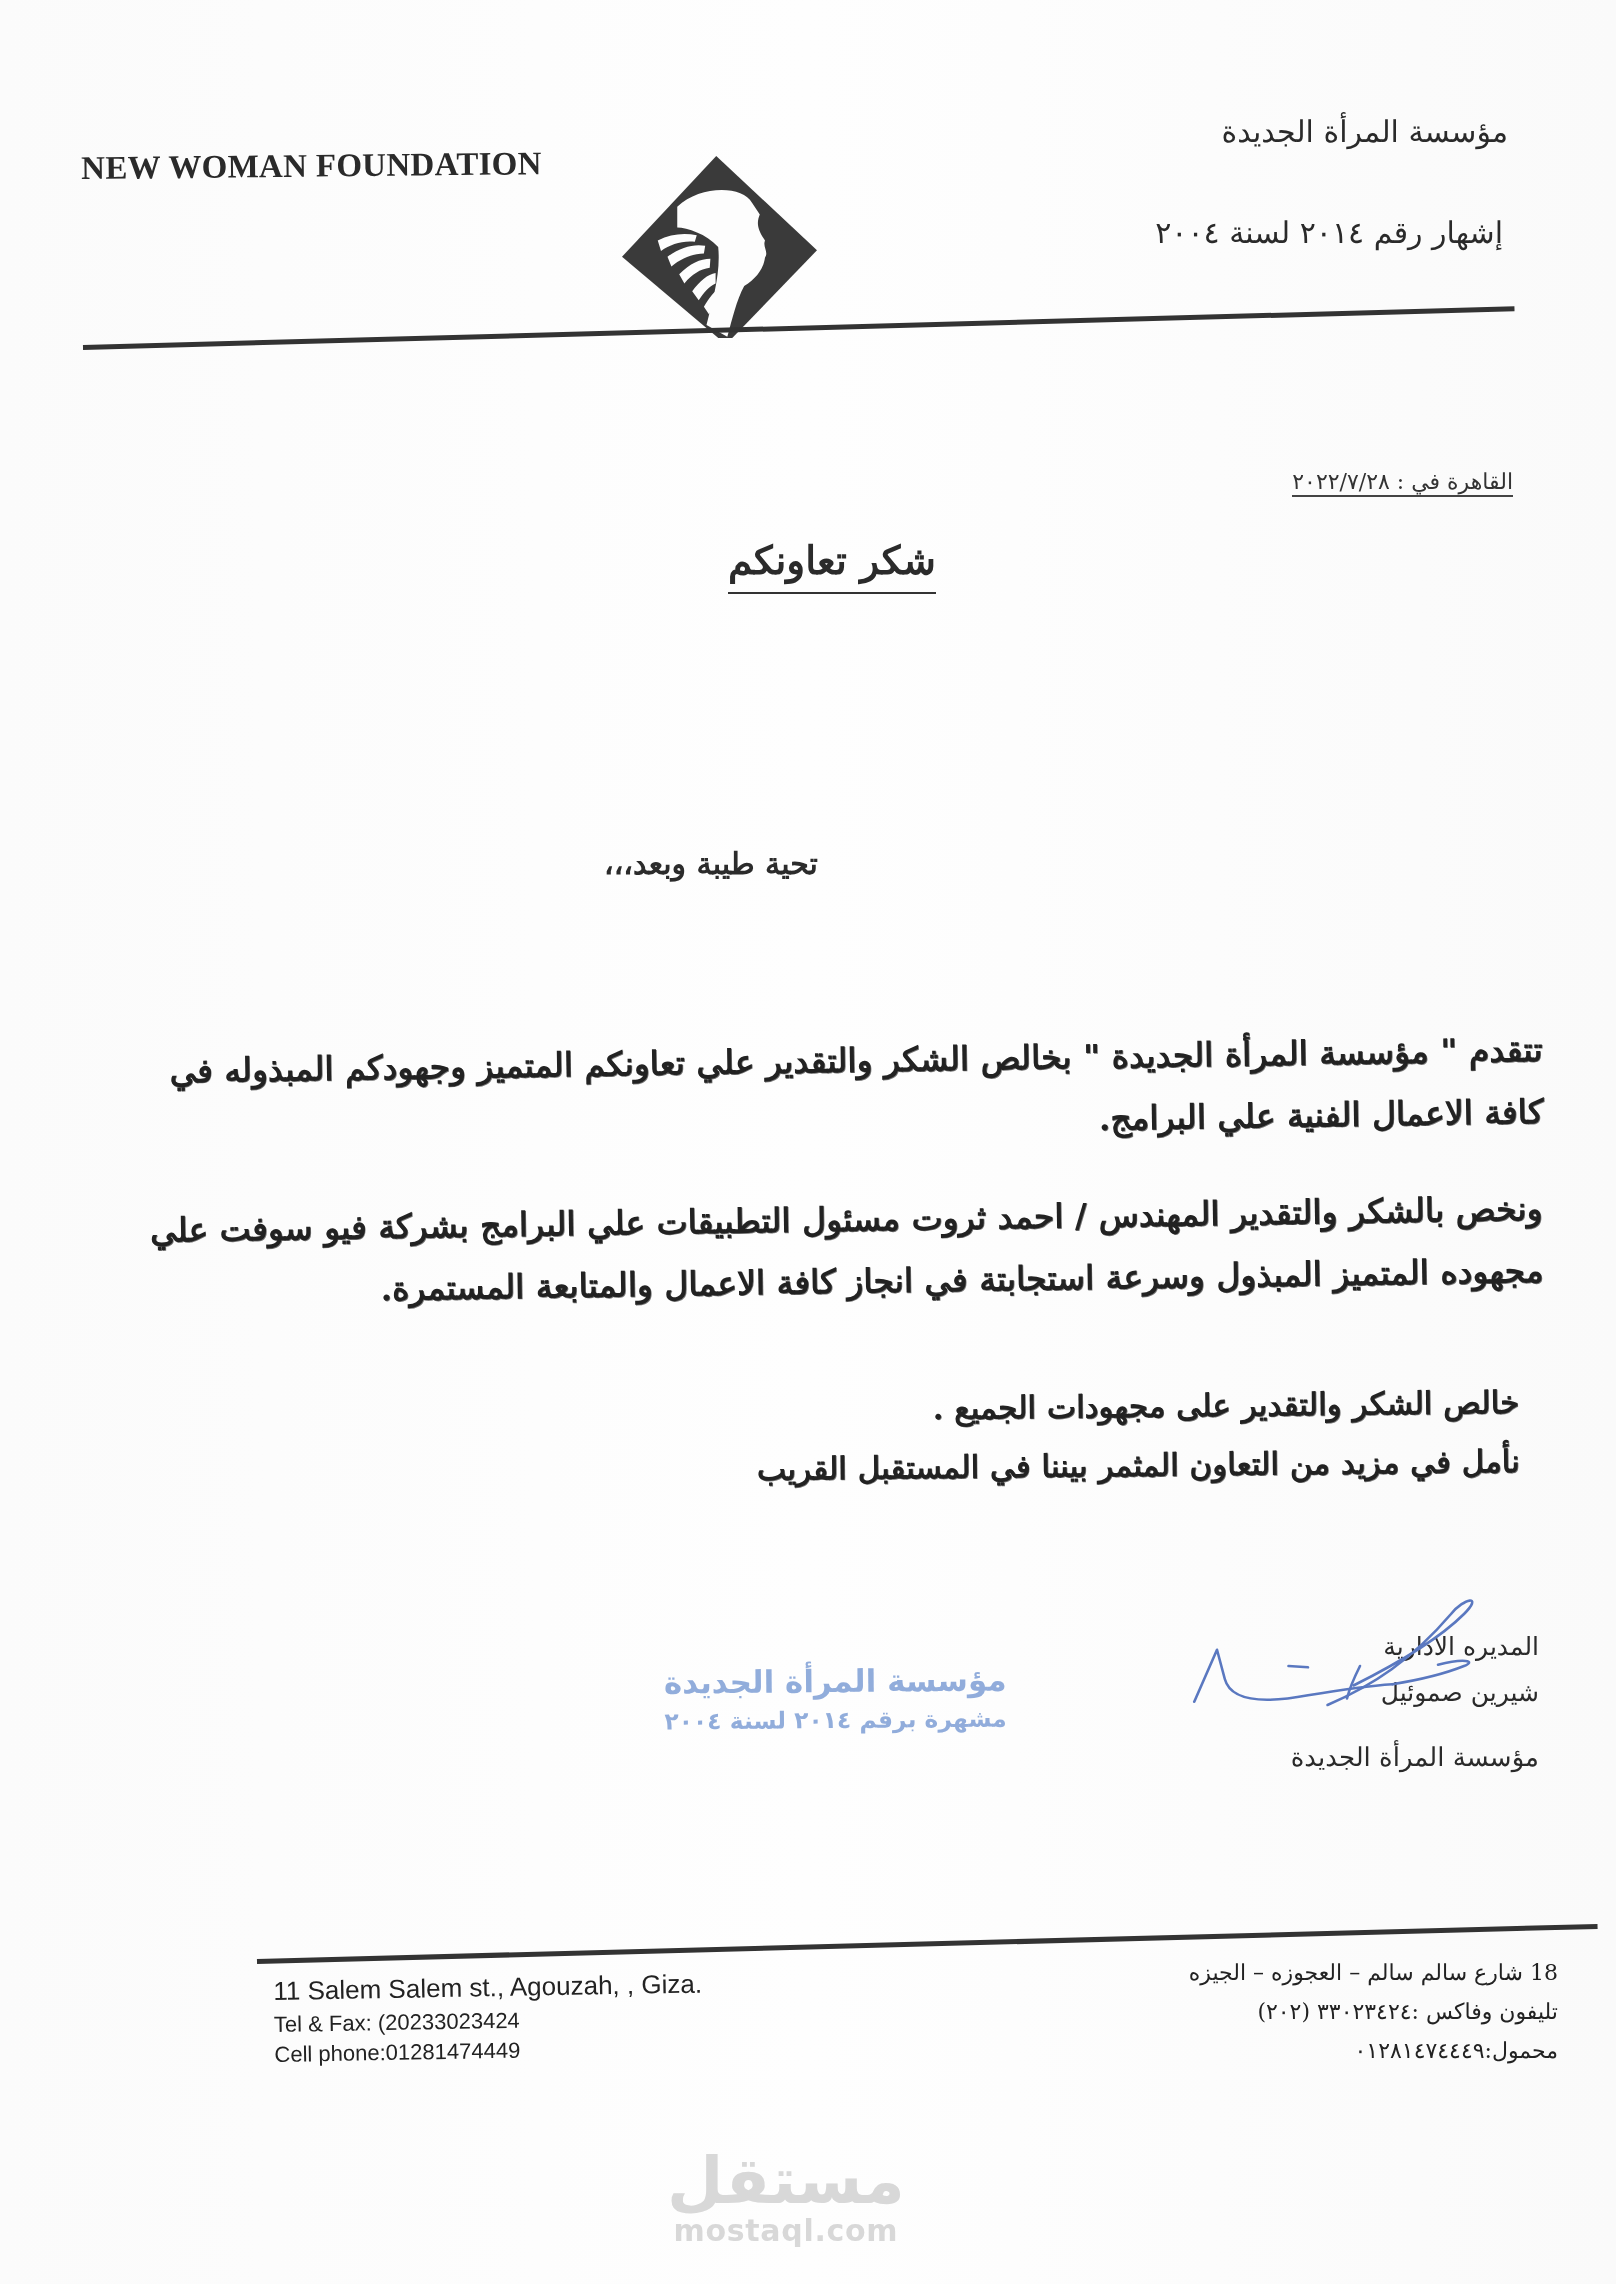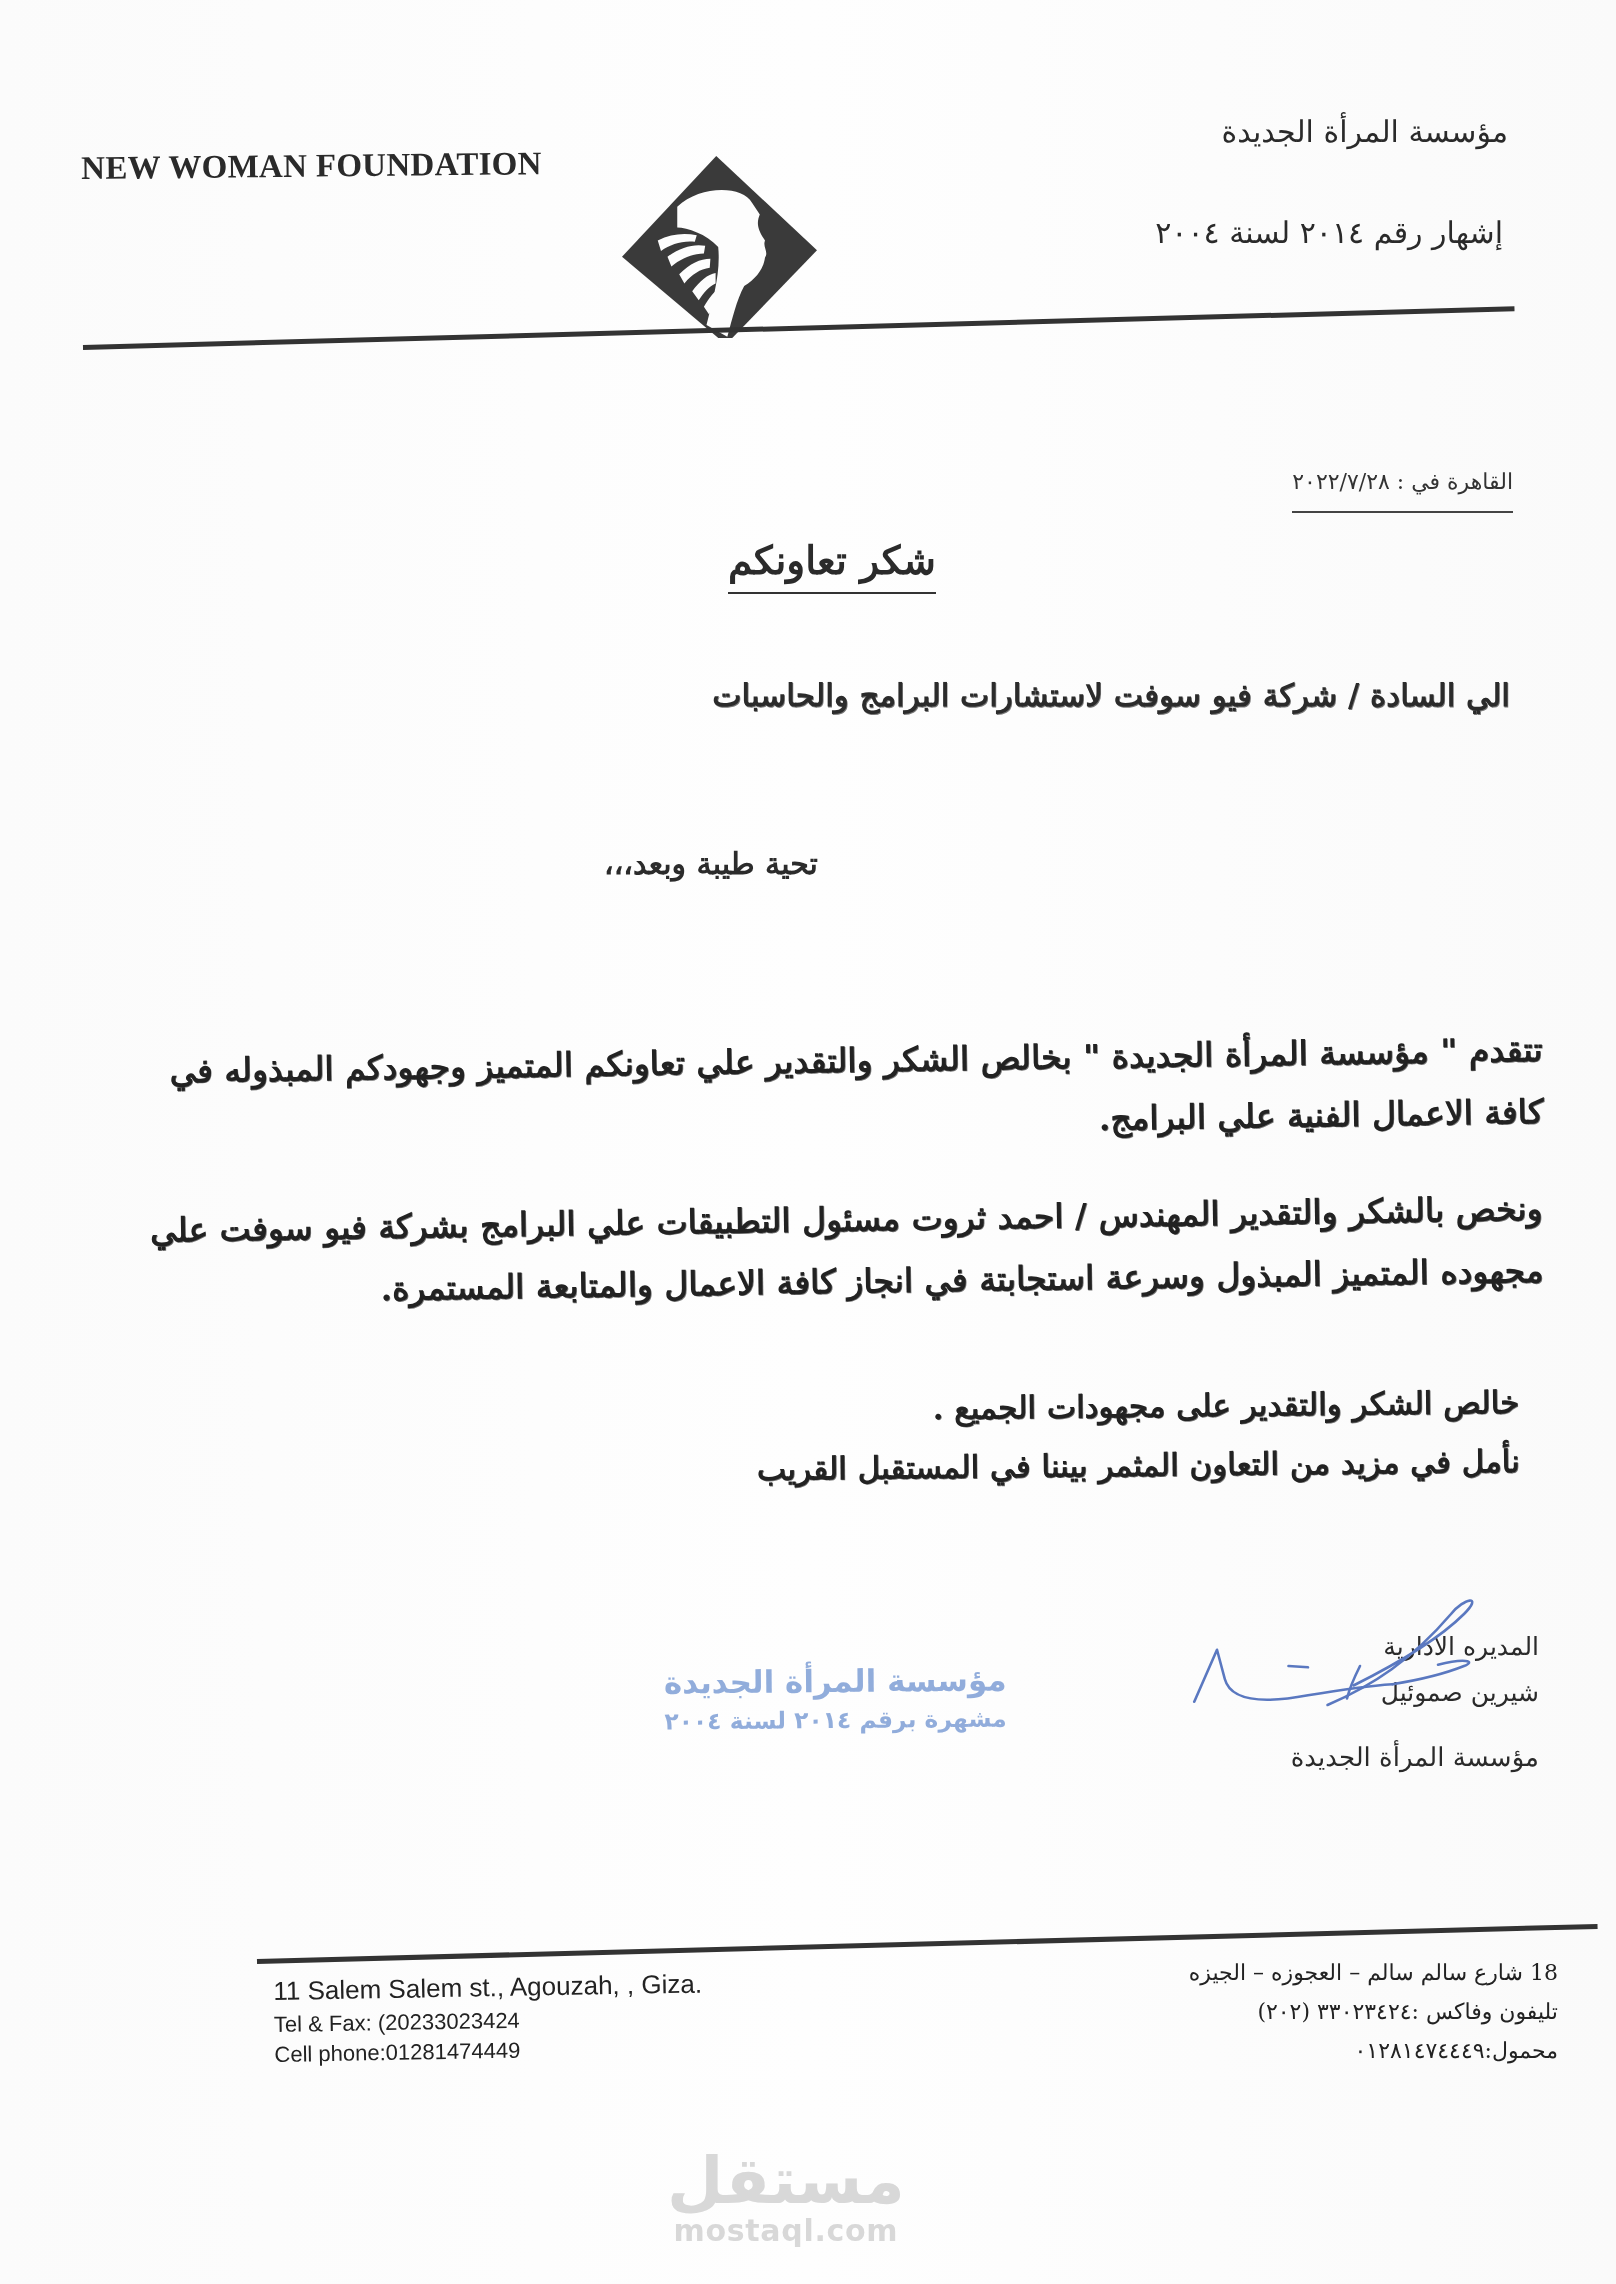--- a/index.html
+++ b/index.html
@@ -18,21 +18,21 @@
     white-space: nowrap;
   }
   .ar-org { right: 109px; top: 114px; font-size: 30px; color: #2a2a2a; white-space: nowrap; }
   .ar-reg { right: 114px; top: 215px; font-size: 30px; color: #2a2a2a; white-space: nowrap; }
   .logo { left: 609px; top: 130px; width: 208px; height: 208px; }
   .rule-top {
     left: 83px; top: 345px; width: 1432px; height: 5.2px; background: #333;
     transform: rotate(-1.55deg); transform-origin: left center;
   }
   .date { right: 104px; top: 469px; font-size: 22px; color: #333; white-space: nowrap;
-    border-bottom: 2px solid #444; padding-bottom: 17px; }
+    border-bottom: 2px solid #444; padding-bottom: 1px; }
   .subject { left: 728px; top: 537px; font-size: 39px; font-weight: bold; color: #2b2b2b;
     white-space: nowrap; border-bottom: 2px solid #333; padding-bottom: 9px; }
   .addressee { right: 107px; top: 677px; font-size: 31px; font-weight: bold; color: #2b2b2b; white-space: nowrap;
     text-shadow: 0.7px 0.7px 0 #777; }
   .greeting { left: 583px; top: 846px; font-size: 30px; font-weight: bold; color: #2b2b2b; white-space: nowrap; margin-left: 21px; }
   .body-text {
     right: 75px; width: 1406px; font-size: 33px; font-weight: bold; color: #222; line-height: 62px;
     text-shadow: 0.7px 0.7px 0 #777;
   }
   .p1 { top: 1019px; transform: rotate(-0.9deg); transform-origin: right top; }
@@ -83,21 +83,20 @@
 
   <div class="abs ar-org rtl">مؤسسة المرأة الجديدة</div>
   <div class="abs ar-reg rtl">إشهار رقم ٢٠١٤ لسنة ٢٠٠٤</div>
 
   <div class="abs rule-top"></div>
 
   <div class="abs date rtl">القاهرة في : ٢٠٢٢/٧/٢٨</div>
 
   <div class="abs subject rtl">شكر تعاونكم</div>
 
-  <div class="abs addressee rtl">الي السادة / شركة فيو سوفت لاستشارات البرامج والحاسبات</div>
 
   <div class="abs greeting rtl">تحية طيبة وبعد،،،</div>
 
   <div class="abs body-text p1 rtl">تتقدم " مؤسسة المرأة الجديدة " بخالص الشكر والتقدير علي تعاونكم المتميز وجهودكم المبذوله في كافة الاعمال الفنية علي البرامج.</div>
 
   <div class="abs body-text p2 rtl">ونخص بالشكر والتقدير  المهندس / احمد ثروت مسئول التطبيقات علي البرامج بشركة فيو سوفت علي مجهوده المتميز المبذول وسرعة استجابتة في انجاز كافة الاعمال والمتابعة المستمرة.</div>
 
   <div class="abs p3 rtl">
     <div>خالص الشكر والتقدير على مجهودات الجميع .</div>
     <div>نأمل في مزيد من التعاون المثمر بيننا في المستقبل القريب</div>

